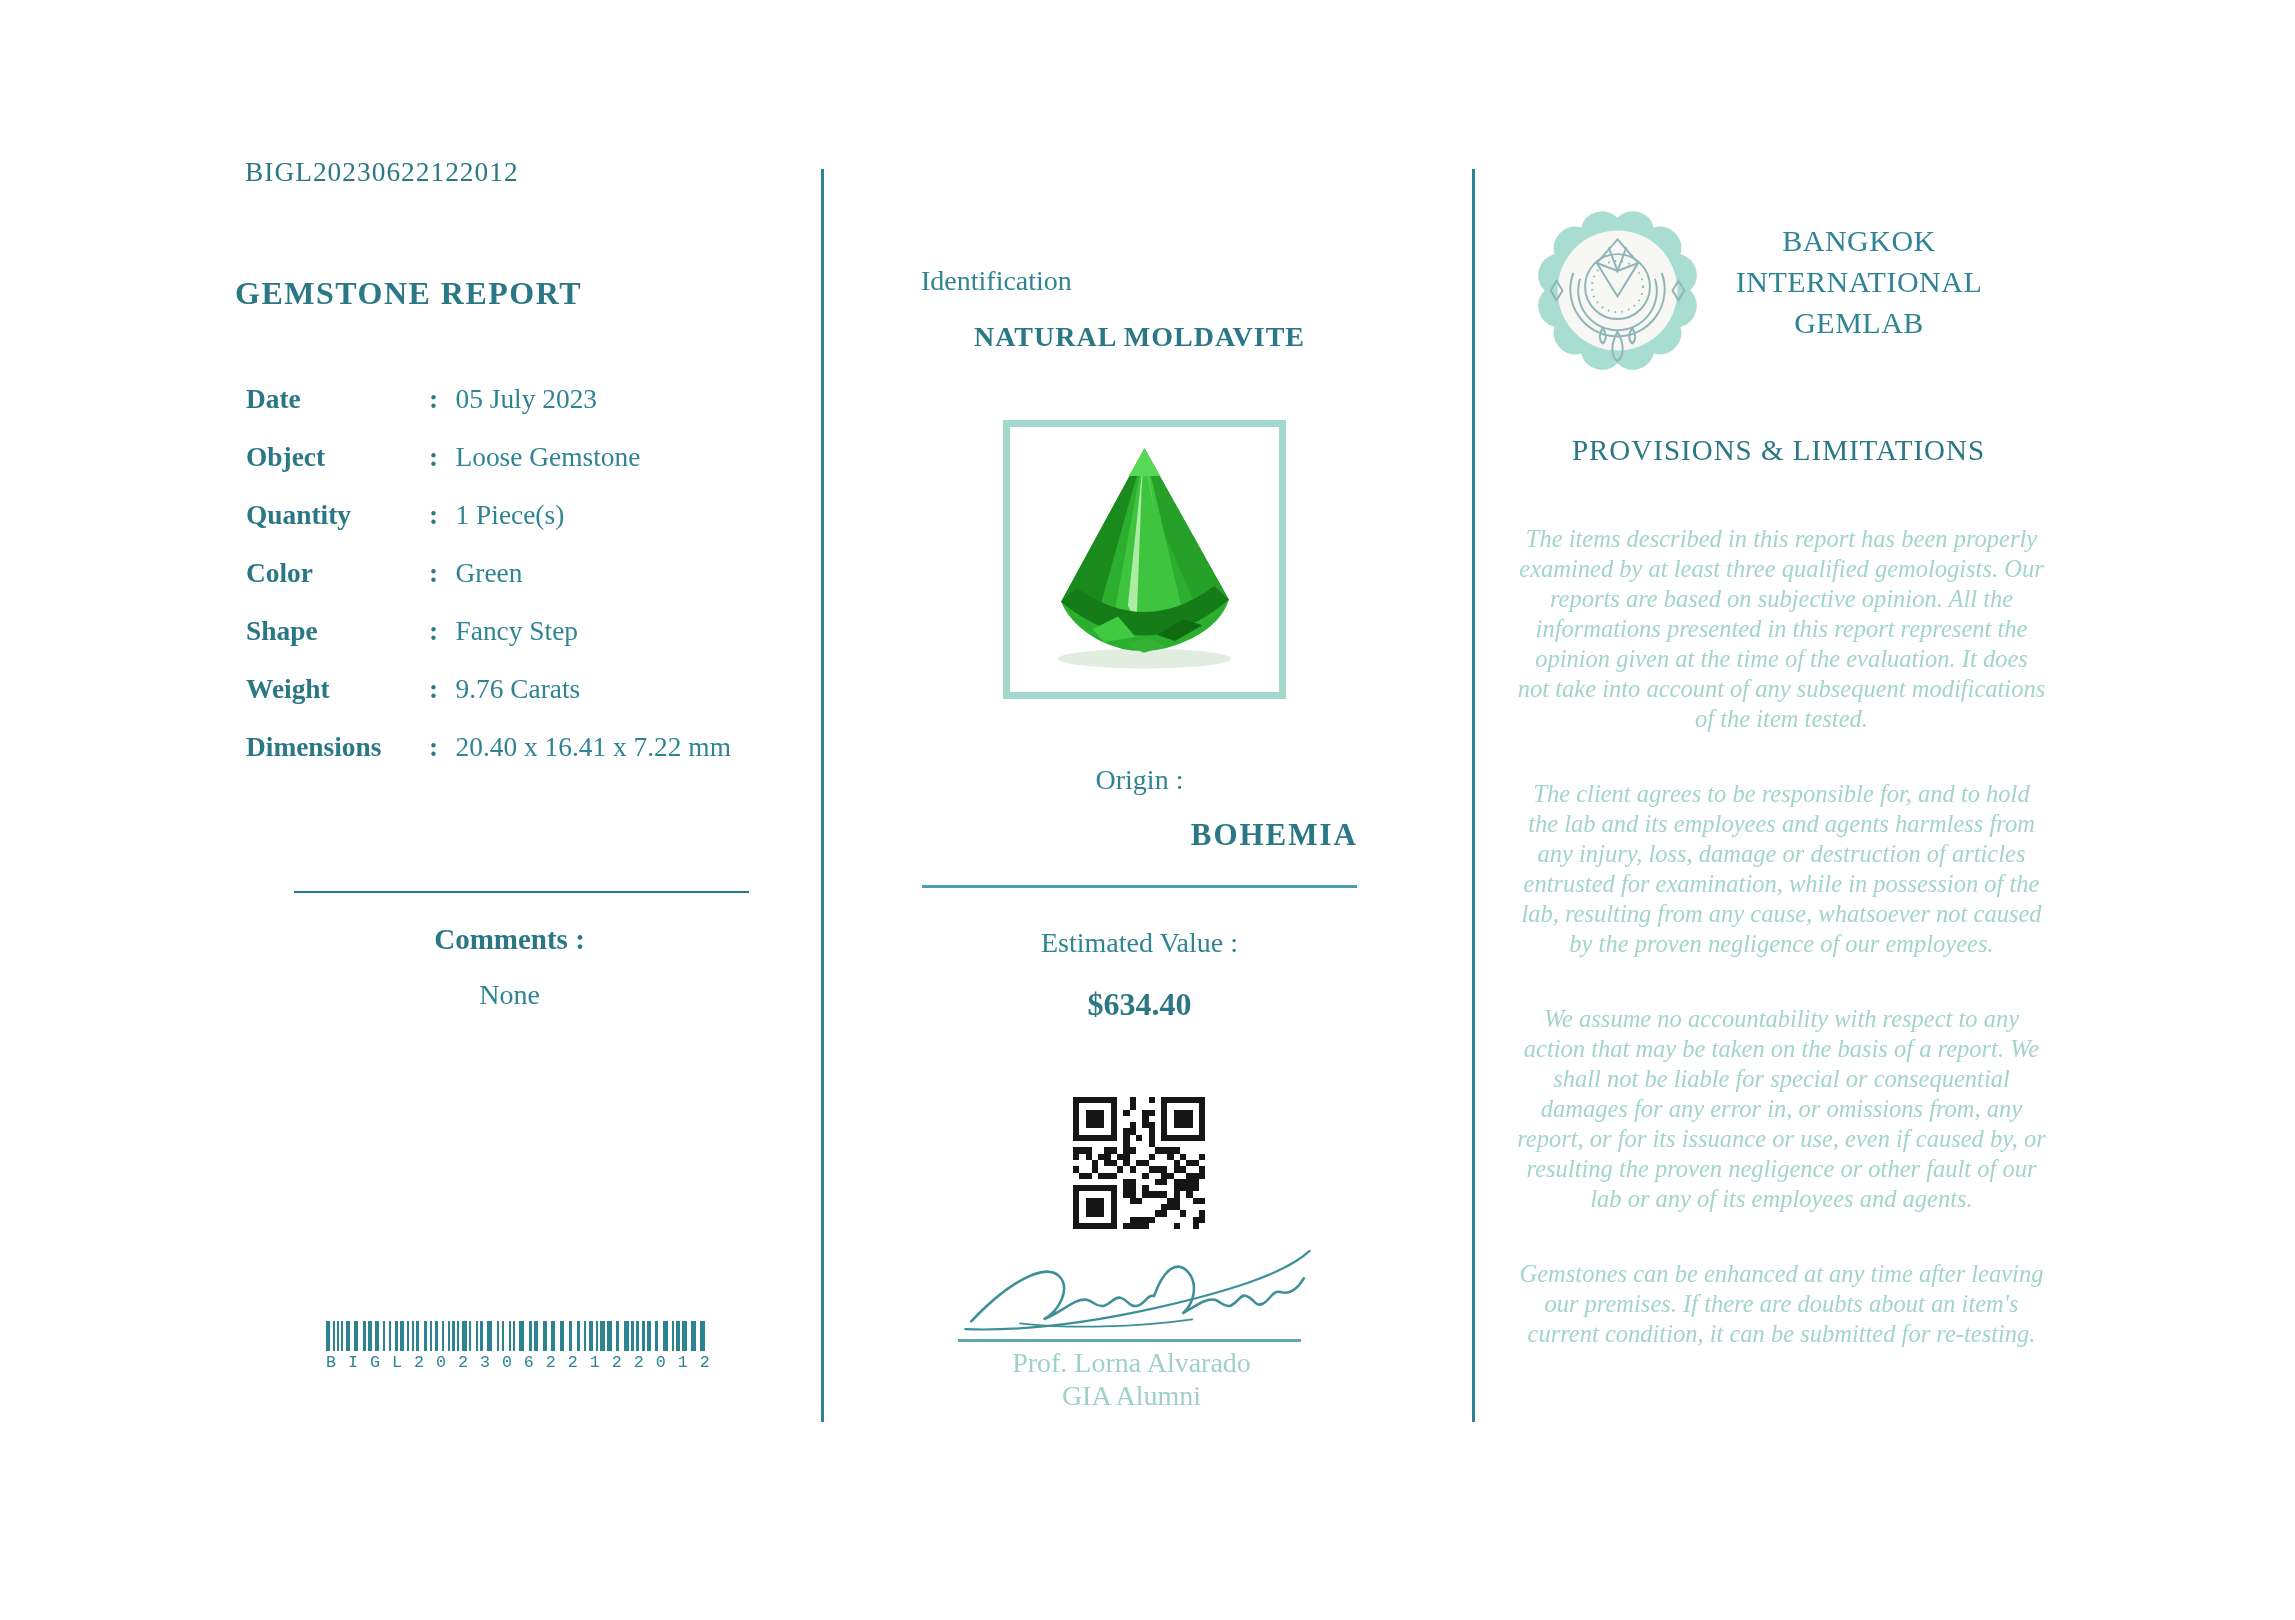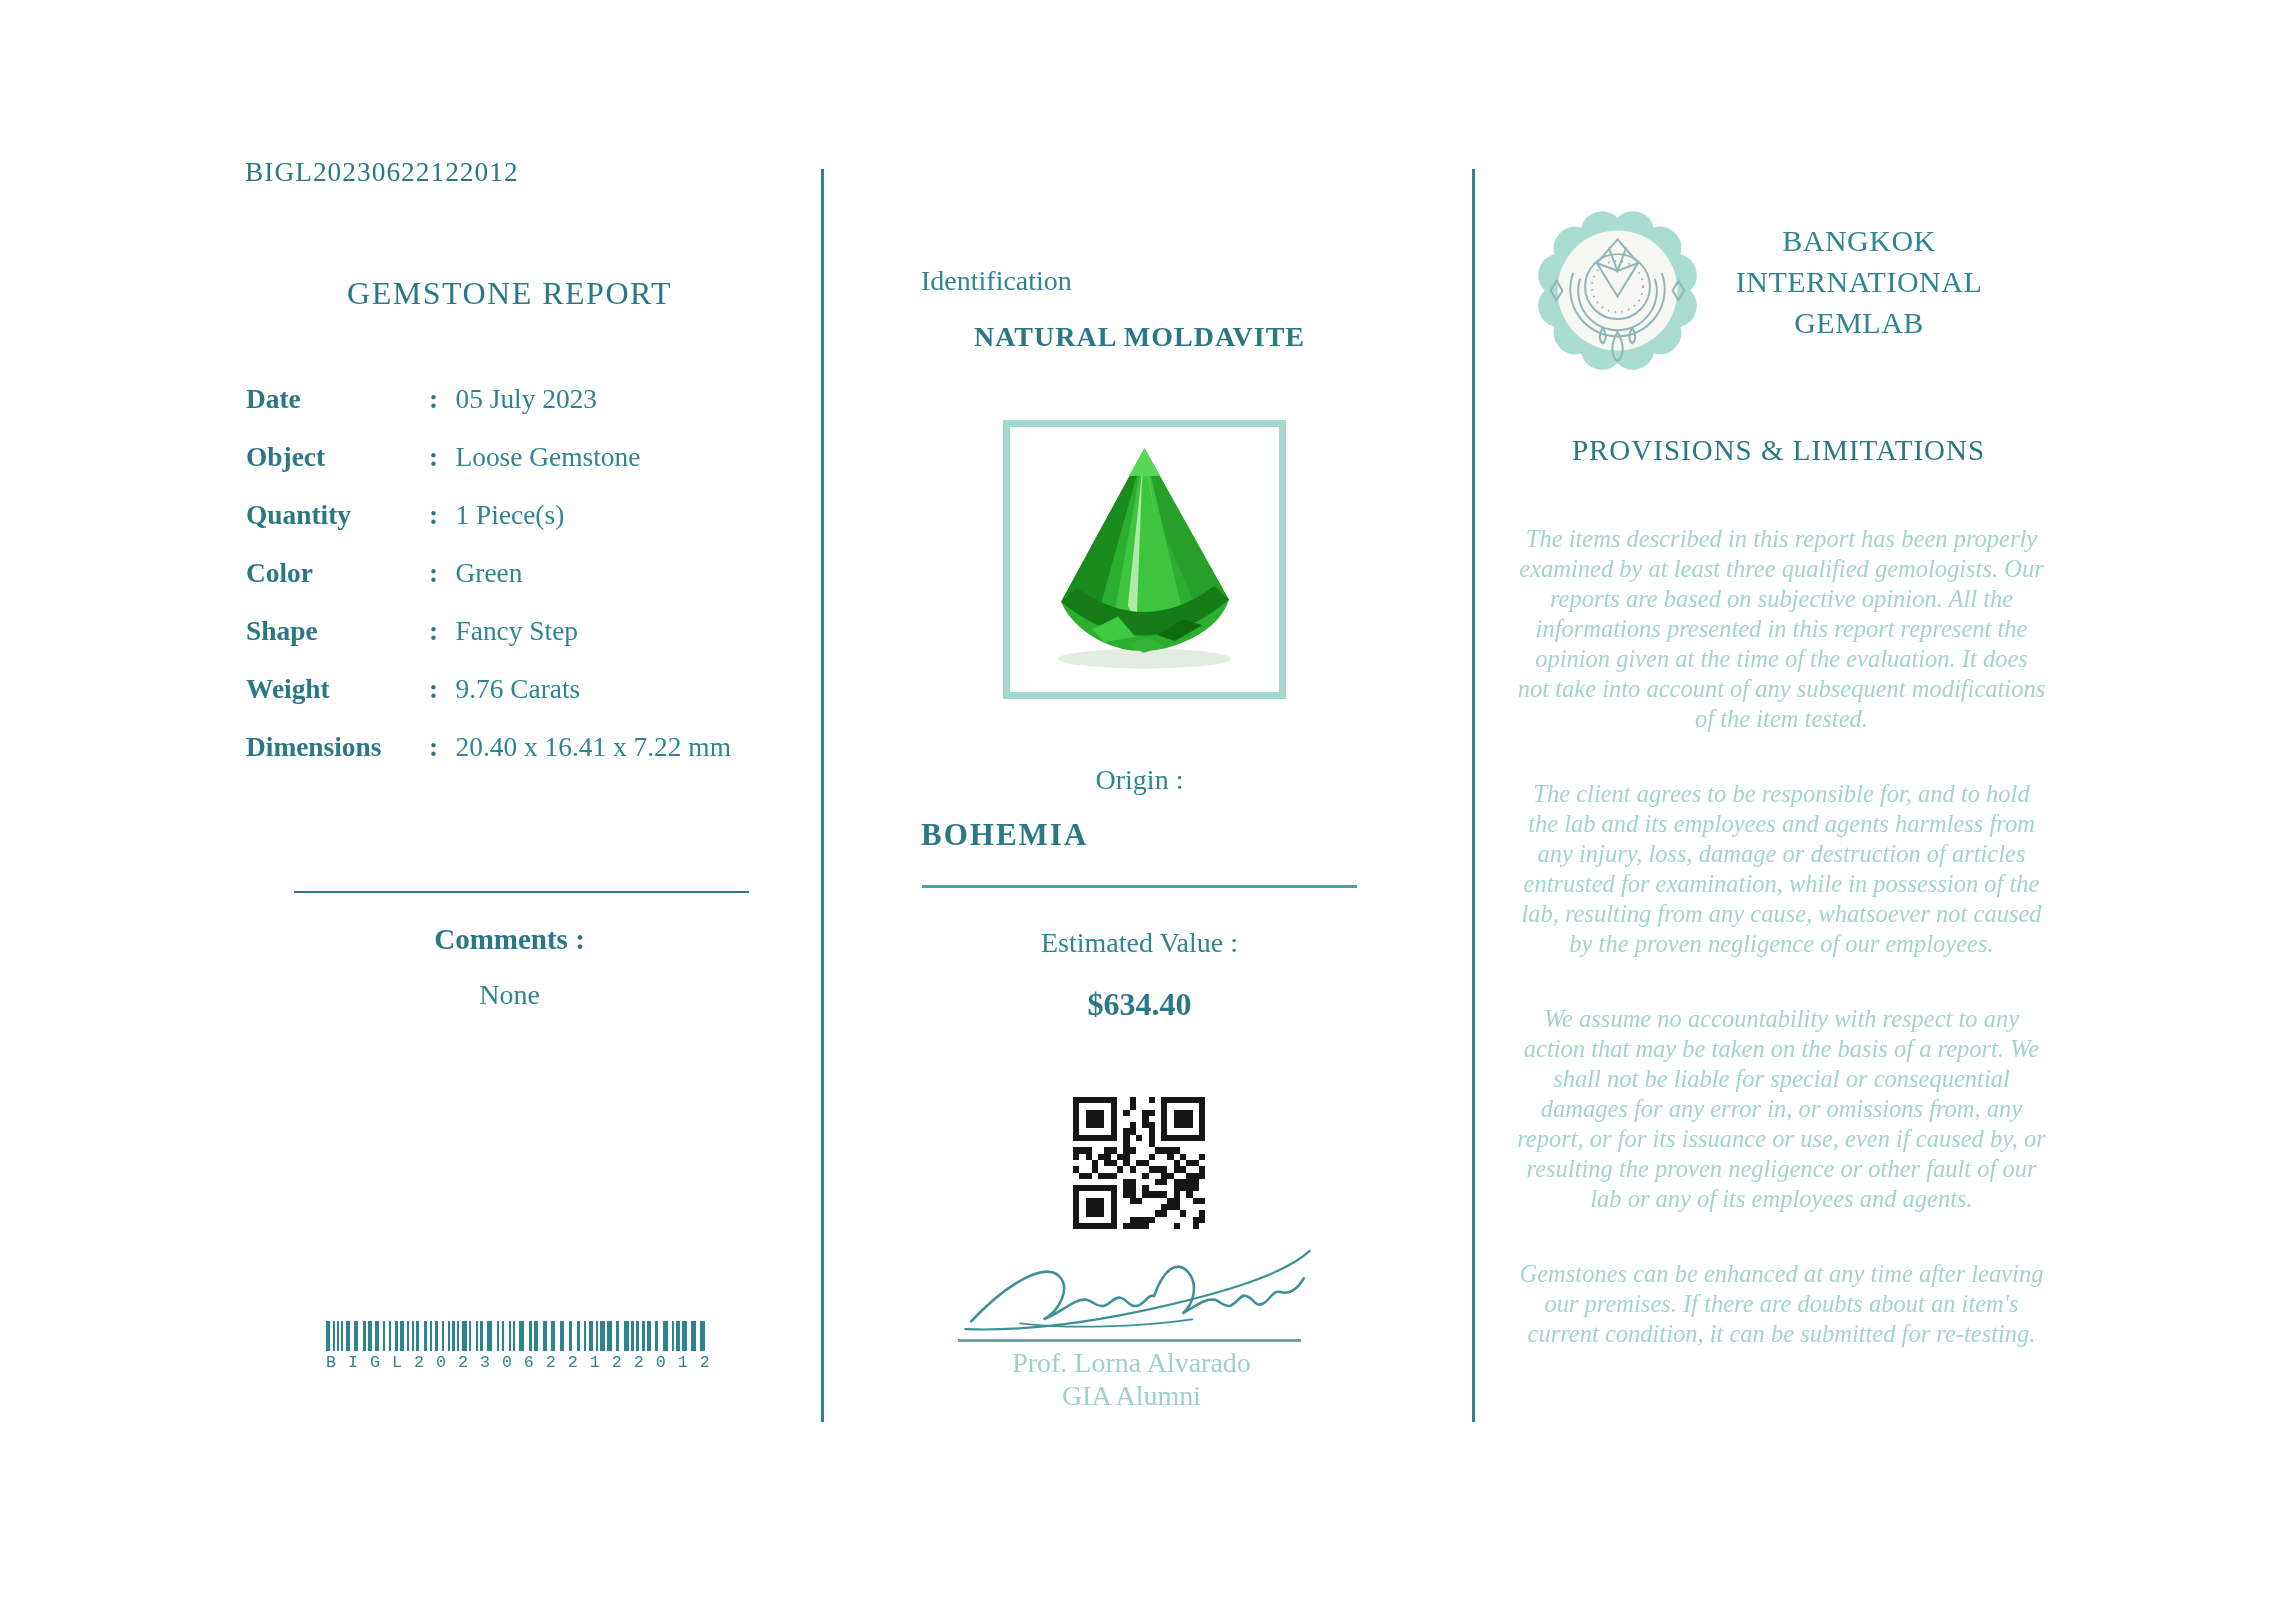--- a/index.html
+++ b/index.html
@@ -7,22 +7,22 @@
     position:relative; width:2296px; height:1620px; background:#ffffff;
     font-family:"Liberation Serif","DejaVu Serif",serif; overflow:hidden;
   }
   .abs{position:absolute;}
 
   
   .vdiv{position:absolute; top:169px; height:1253px; width:2.9px; background:#2f8494;}
 
   
   #report-number{left:245px; top:157px; font-size:27.4px; color:#2a7886; letter-spacing:1px;}
-  #col1-title{left:235px; top:275px; width:549px; text-align:center;
-    font-size:32px; font-weight:normal; color:#2a7886; letter-spacing:1.5px;}
+  #col1-title{left:235px; top:275px; width:549px; 
+    font-size:32px; font-weight:bold; color:#2a7886; letter-spacing:1.5px;}
   #details{left:246px; top:370px; width:510px;}
   .drow{display:flex; height:58px; align-items:center; font-size:27.4px; color:#2f8494;}
   .drow .lbl{width:183px; font-weight:bold; color:#2a7886;}
   .drow .colon{width:26.5px; font-weight:bold; color:#2a7886;}
   #comments-divider{left:294px; top:891px; width:455px; height:2px; background:#2a7886;}
   #comments-label{left:235px; top:923px; width:549px; text-align:center;
     font-size:29px; font-weight:bold; color:#2a7886;}
   #comments-value{left:235px; top:979px; width:549px; text-align:center;
     font-size:28px; color:#2f8494;}
   #barcode{left:326px; top:1321px; width:384px;}
@@ -30,21 +30,21 @@
   #barcode-bars .bar{background:#2e8390; height:30px; flex:none;}
   #barcode-text{display:flex; justify-content:space-between; margin-top:2px;
     font-family:"Liberation Mono","DejaVu Sans Mono",monospace; font-size:16.7px; color:#2e8390;}
 
   
   #identification-label{left:921px; top:265px; width:437px; text-align:left; font-size:28px; color:#2f8494;}
   #gem-name{left:921px; top:321px; width:437px; text-align:center;
     font-size:28px; font-weight:bold; color:#2a7886; letter-spacing:1px;}
   #gem-frame{left:1003px; top:420px; width:269px; height:265px; border:7.8px solid #a3d8cc; background:#ffffff;}
   #origin-label{left:921px; top:764px; width:437px; text-align:center; font-size:28px; color:#2f8494;}
-  #origin-value{left:921px; top:817px; width:437px; text-align:left;
+  #origin-value{left:921px; top:817px; width:437px; text-align:right;
     font-size:31px; font-weight:bold; color:#2a7886; letter-spacing:2px;}
   #mid-divider{left:922px; top:885px; width:435px; height:2.9px; background:#4aa0a8;}
   #est-label{left:921px; top:927px; width:437px; text-align:center; font-size:28px; color:#2f8494;}
   #est-value{left:921px; top:986px; width:437px; text-align:center;
     font-size:32px; font-weight:bold; color:#2a7886;}
   #qr{left:1073px; top:1097px; display:grid; grid-template-columns:repeat(21,6.3px); grid-auto-rows:6.3px;}
   #qr .m{background:#151515;}
   #signature{left:961px; top:1247px;}
   #sig-line{left:958px; top:1339px; width:343px; height:2.9px; background:#5fa9ac;}
   #sig-name{left:913px; top:1347px; width:437px; text-align:center; font-size:28px; color:#9fd0c9;}

